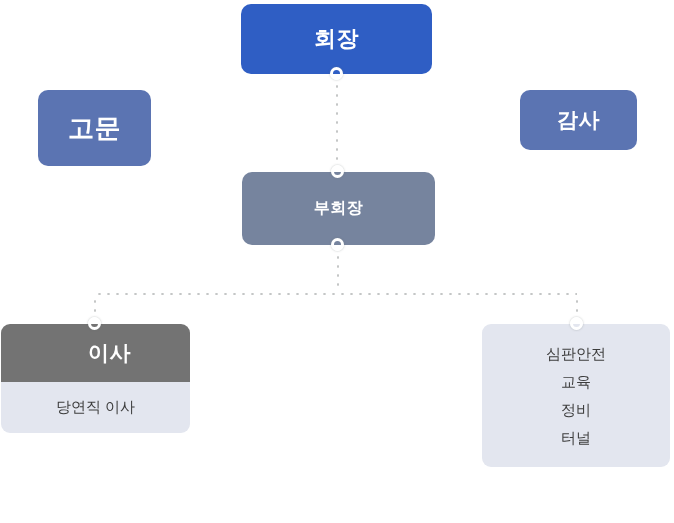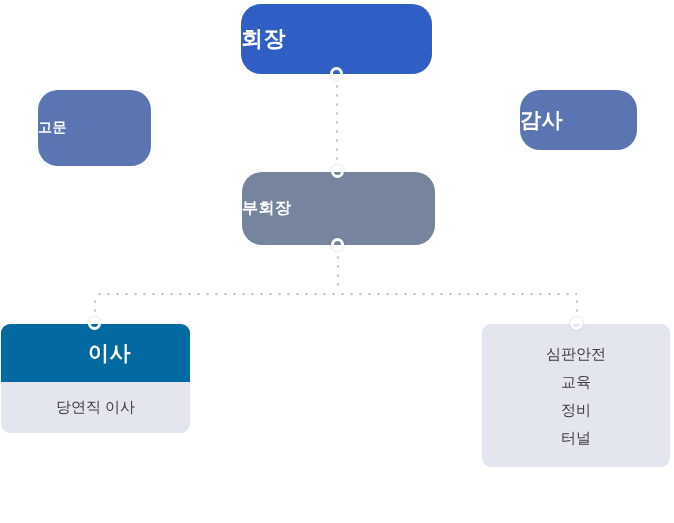--- a/index.html
+++ b/index.html
@@ -6,39 +6,39 @@
   body{font-family:"Liberation Sans","DejaVu Sans",sans-serif;}
   .canvas{
     position:relative;
     width:674px;height:523px;
     background:#ffffff;
     overflow:hidden;
   }
   
   .node{
     position:absolute;
-    display:flex;align-items:center;justify-content:flex-start;
+    display:flex;align-items:center;justify-content:center;
     color:#ffffff;font-weight:700;
-    border-radius:20px;
+    border-radius:10px;
     letter-spacing:0.5px;
   }
   .node-chairman{left:241px;top:4px;width:191px;height:70px;background:#2f5ec4;font-size:22px;}
-  .node-advisor{left:38px;top:90px;width:113px;height:76px;background:#5b74b2;font-size:14px;}
+  .node-advisor{left:38px;top:90px;width:113px;height:76px;background:#5b74b2;font-size:26px;}
   .node-auditor{left:520px;top:90px;width:117px;height:60px;background:#5b74b2;font-size:21px;}
   .node-vice{left:242px;top:172px;width:193px;height:73px;background:#76849e;font-size:16px;}
   
   .card{
     position:absolute;
     border-radius:9px;
     overflow:hidden;
   }
   .card-directors{left:1px;top:324px;width:189px;}
   .card-subcommittees{left:482px;top:324px;width:188px;}
   .card-header{
-    height:58px;background:#0369a1;
+    height:58px;background:#737373;
     display:flex;align-items:center;justify-content:center;
     color:#ffffff;font-weight:700;font-size:21px;letter-spacing:0.5px;padding-left:28px;
   }
   .card-body{
     background:#e3e6ef;color:#3c3c3c;font-size:15px;
     display:flex;flex-direction:column;align-items:center;justify-content:center;
   }
   .card-directors .card-body{height:51px;}
   .card-subcommittees .card-body{height:139px;padding:2px 0;}
   .member{line-height:28px;}

